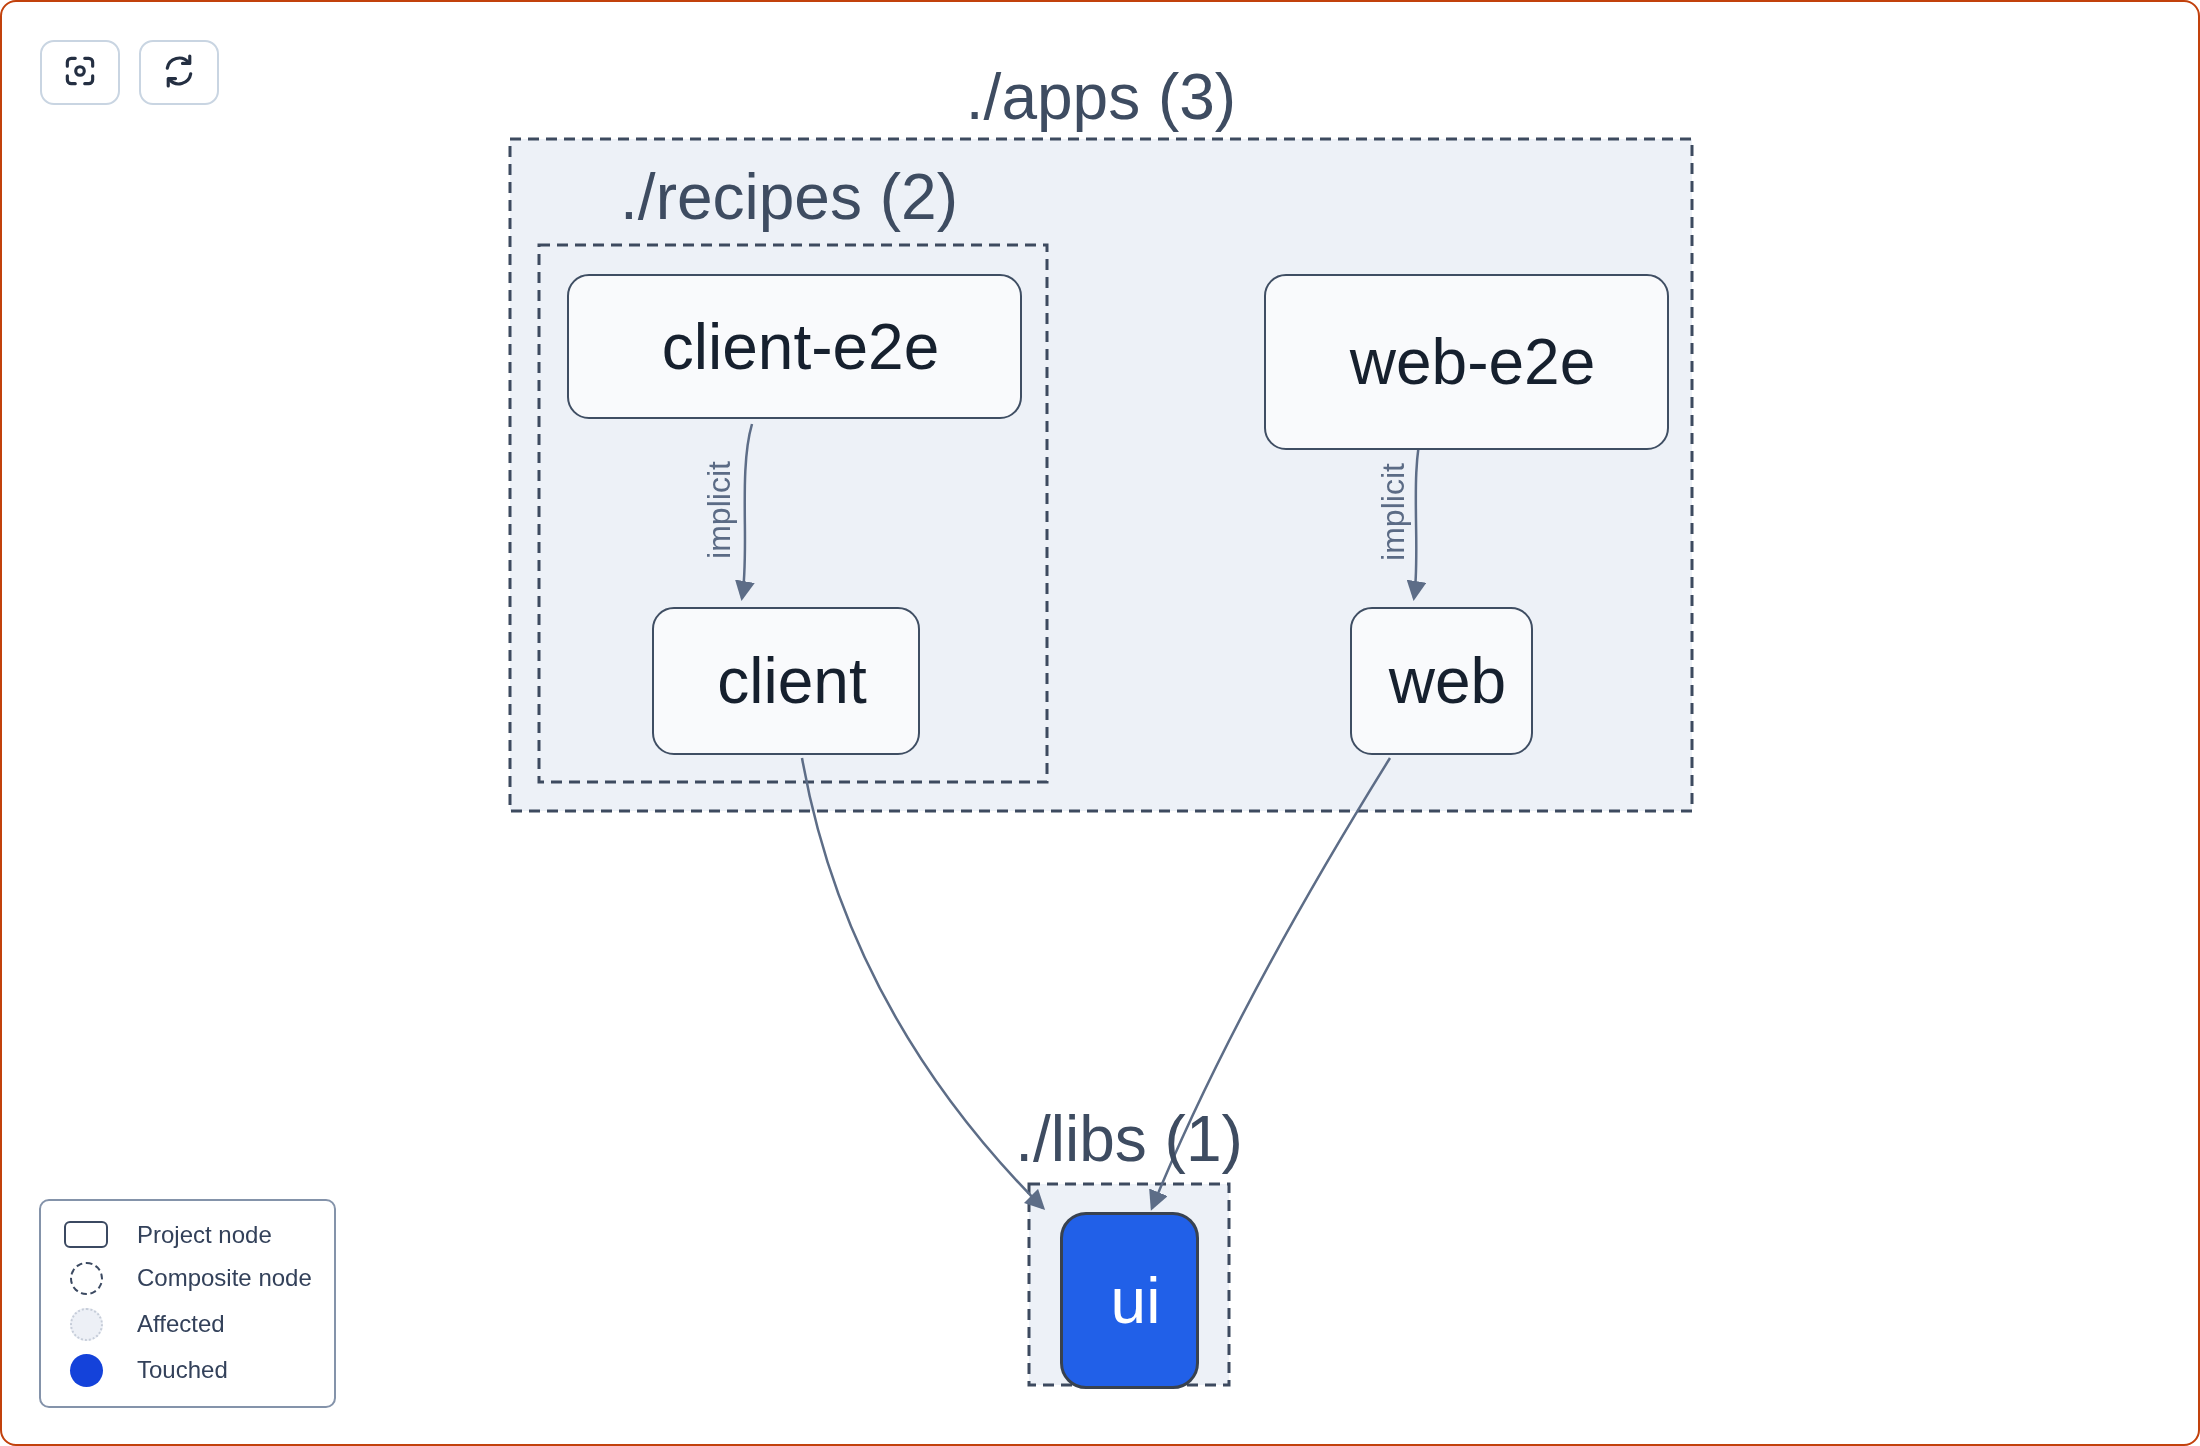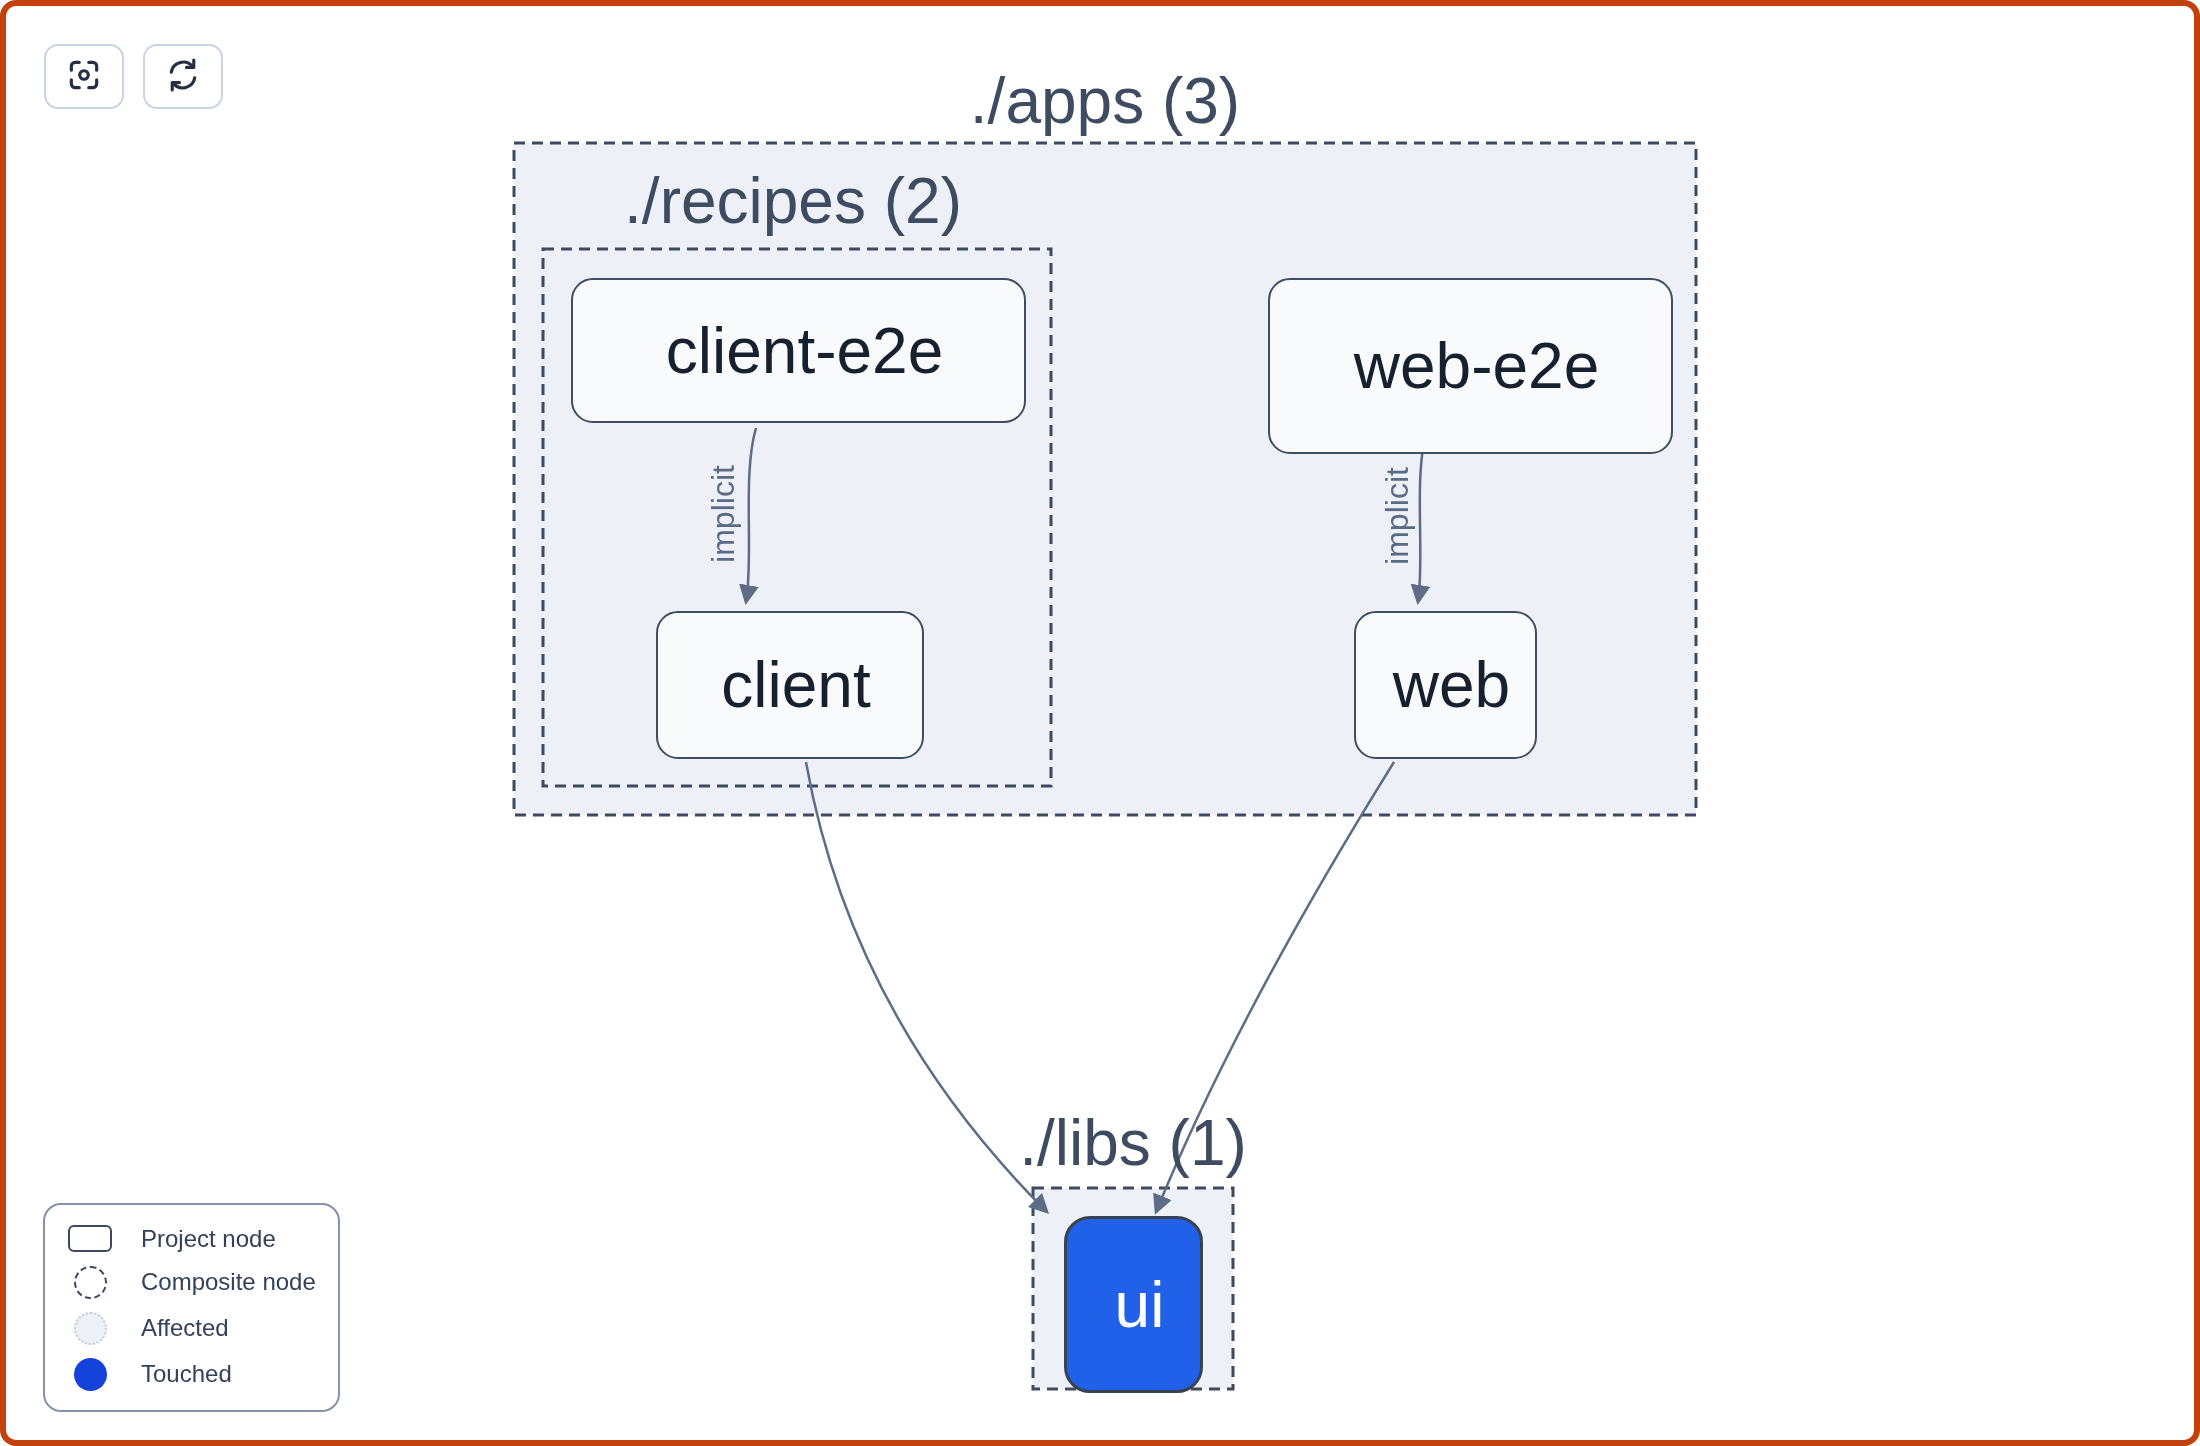--- a/index.html
+++ b/index.html
@@ -1,19 +1,19 @@
 <!DOCTYPE html>
 <html><head>
 <meta charset="utf-8">
 <style>
   html,body { margin:0; padding:0; background:#ffffff; }
   body { font-family: "Liberation Sans", sans-serif; }
   #stage {
     position:relative; width:2200px; height:1446px; background:#ffffff;
-    border:6px solid #c2410c; border-radius:16px; overflow:hidden; box-sizing:border-box;
+    border:2px solid #c2410c; border-radius:16px; overflow:hidden; box-sizing:border-box;
   }
   
   .toolbar { position:absolute; left:38px; top:38px; display:flex; gap:19px; z-index:40; }
   .tool-btn {
     width:80px; height:65px; background:#ffffff; border:2px solid #c9d5e2;
     border-radius:14px; display:flex; align-items:center; justify-content:center;
     cursor:pointer; padding:0;
   }
   .tool-btn svg { stroke:#242f42; fill:none; stroke-width:2; stroke-linecap:round; stroke-linejoin:round; }
   
@@ -32,21 +32,21 @@
   .node.touched {
     background:#2160e8; color:#ffffff; border:3px solid #39424f; border-radius:26px;
   }
   .edge-label {
     position:absolute; z-index:25; transform:translate(-50%,-50%) rotate(-90deg);
     font-size:32px; color:#5b6b85; white-space:nowrap;
   }
   
   .legend {
     position:absolute; left:37px; top:1197px; width:297px; height:209px; z-index:40;
-    background:#ffffff; border:2px solid #8493aa; border-radius:18px; box-sizing:border-box;
+    background:#ffffff; border:2px solid #8493aa; border-radius:10px; box-sizing:border-box;
     display:flex; flex-direction:column; justify-content:center; gap:13px; padding:14px 20px;
   }
   .legend-row { display:flex; align-items:center; gap:26px; }
   .legend-icon-cell { width:50px; display:flex; align-items:center; justify-content:center; flex:0 0 50px; }
   .legend-label { font-size:24px; color:#33415a; white-space:nowrap; }
   .icon-project   { width:44px; height:27px; border:2.5px solid #3b4961; border-radius:6px; background:#ffffff; box-sizing:border-box; }
   .icon-composite { width:33px; height:33px; border:2.5px dashed #3b4961; border-radius:50%; background:#ffffff; box-sizing:border-box; }
   .icon-affected  { width:33px; height:33px; border:2px dotted #c6cdd9; border-radius:50%; background:#edf0f6; box-sizing:border-box; }
   .icon-touched   { width:33px; height:33px; border-radius:50%; background:#1442da; }
 </style>

